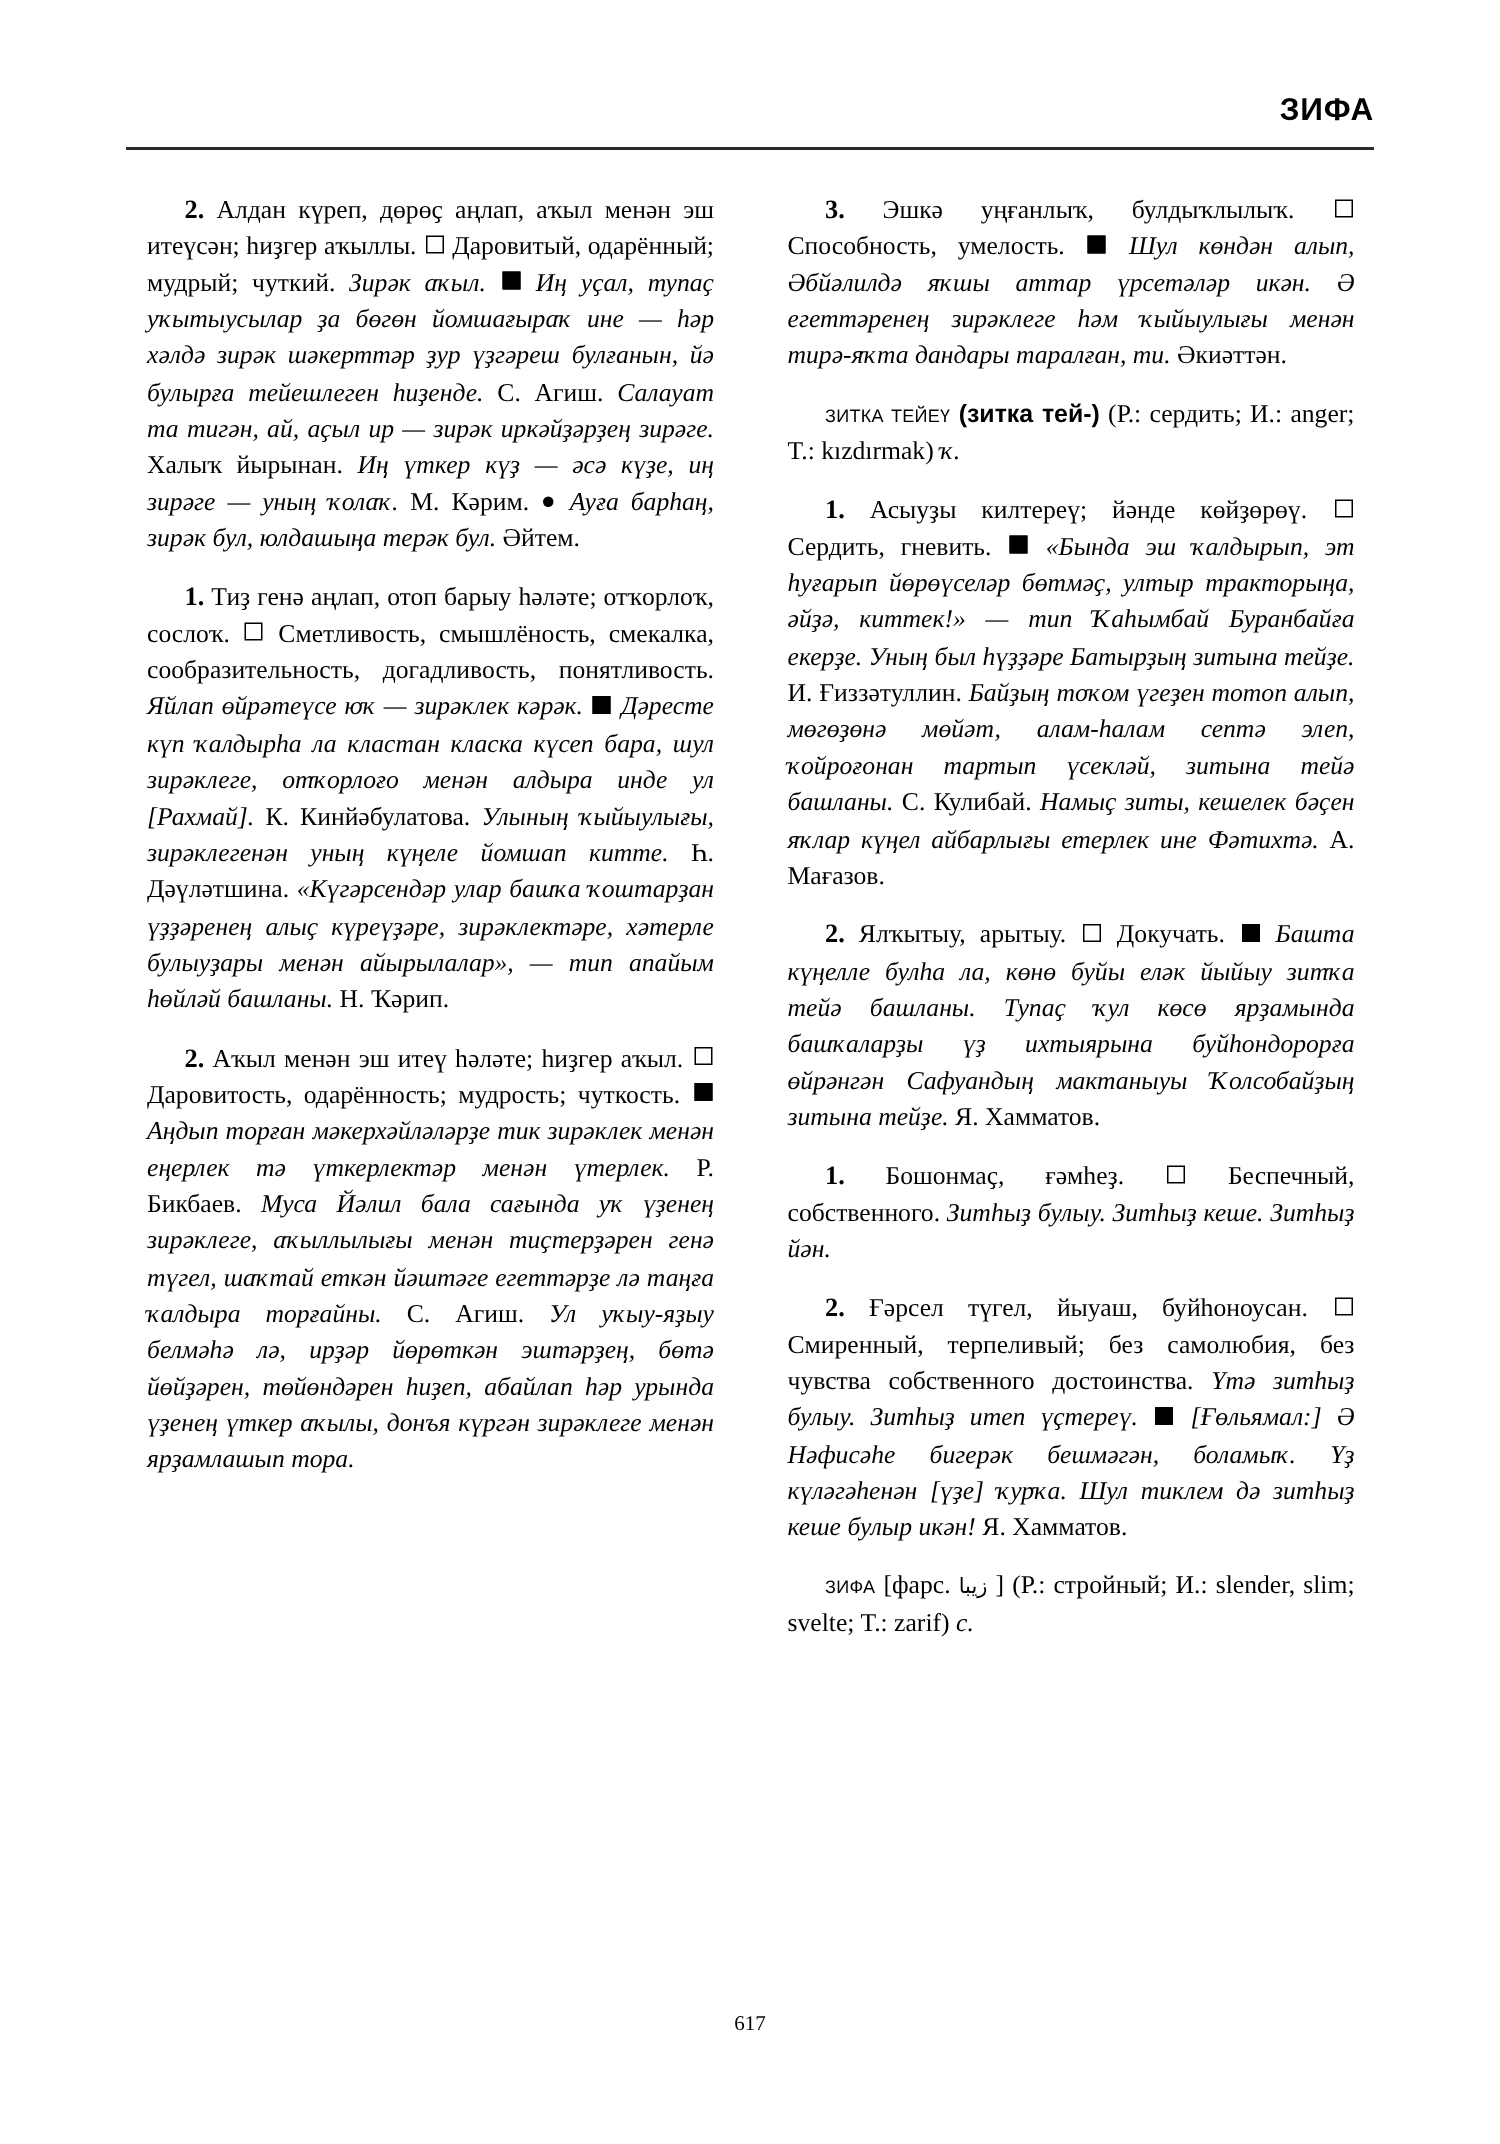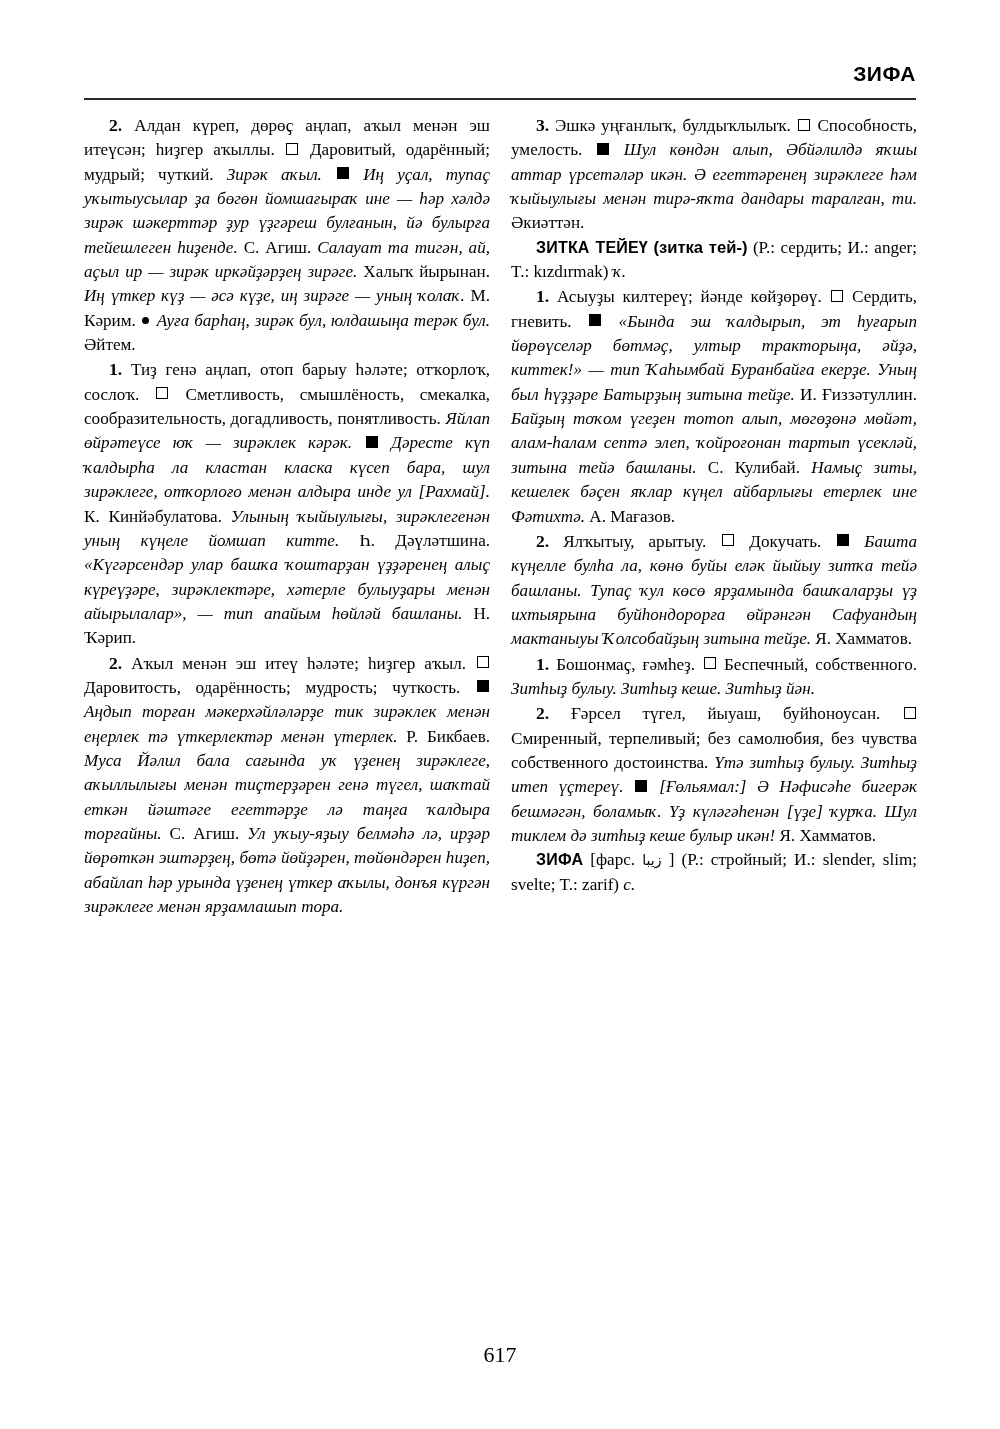--- a/index.html
+++ b/index.html
@@ -64,29 +64,29 @@
     height: 1205px;
     font-size: 17.1px;
     line-height: 24.35px;
     text-align: justify;
     text-justify: inter-word;
     hyphens: manual;
   }
   .col-left  { left: 0; }
   .col-right { left: 427px; }
   .col p {
-    margin: 0;
+    margin: 14px;
     text-indent: 25px;
   }
   .col p.cont { text-indent: 0; }
   
   .hw {
     font-family: "Liberation Sans", "DejaVu Sans", sans-serif;
-    font-weight: bold;
-    font-size: 16px;
+    font-weight: normal;
+    font-size: 12px;
     letter-spacing: 0.2px;
   }
   .hw-par { font-family: "Liberation Sans","DejaVu Sans",sans-serif; font-weight: bold; font-size: 16.6px; }
   
   .num {
     font-weight: bold;
     font-size: 17.6px;
   }
   i, .it { font-style: italic; }
   .src { font-style: normal; }
@@ -113,21 +113,21 @@
     vertical-align: 1.5px;
     margin: 0 3px 0 1px;
   }
   
   .folio {
     position: absolute;
     left: 0;
     top: 1326px;
     width: 1000px;
     text-align: center;
-    font-size: 22px;
+    font-size: 14px;
     font-family: "Liberation Serif","DejaVu Serif",serif;
   }
 </style>
 </head>
 <body>
 
 <div class="page">
 
   <div class="runhead">
     <div class="runhead-title">ЗИФА</div>

